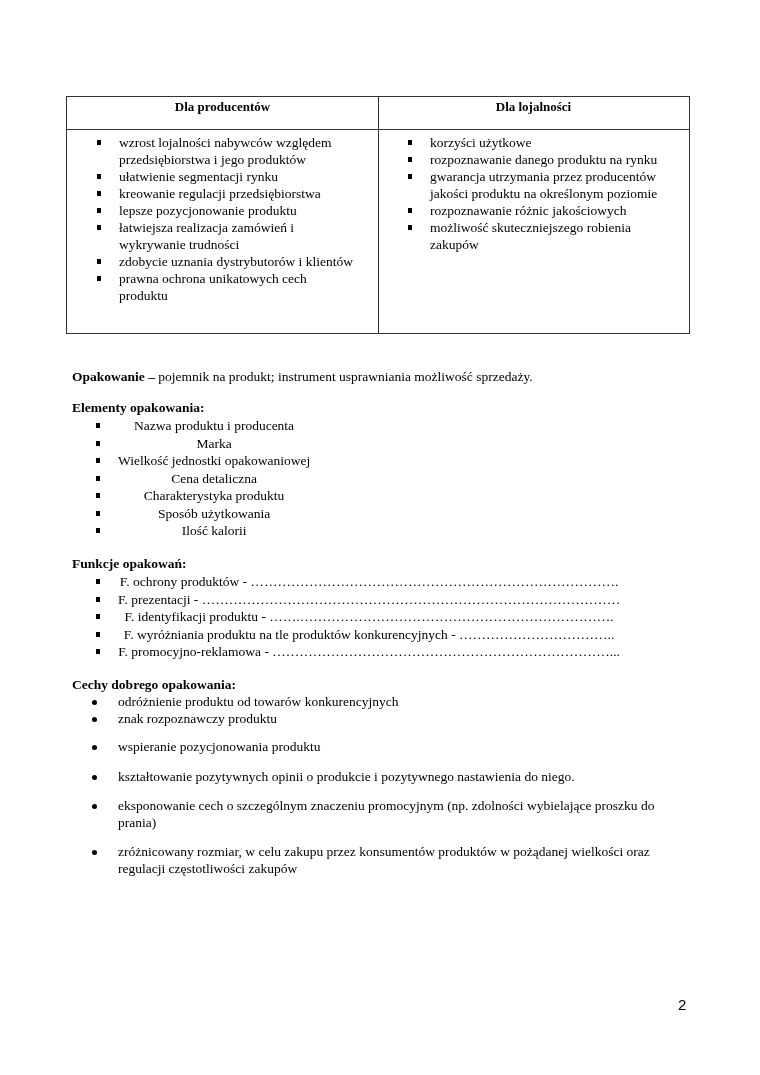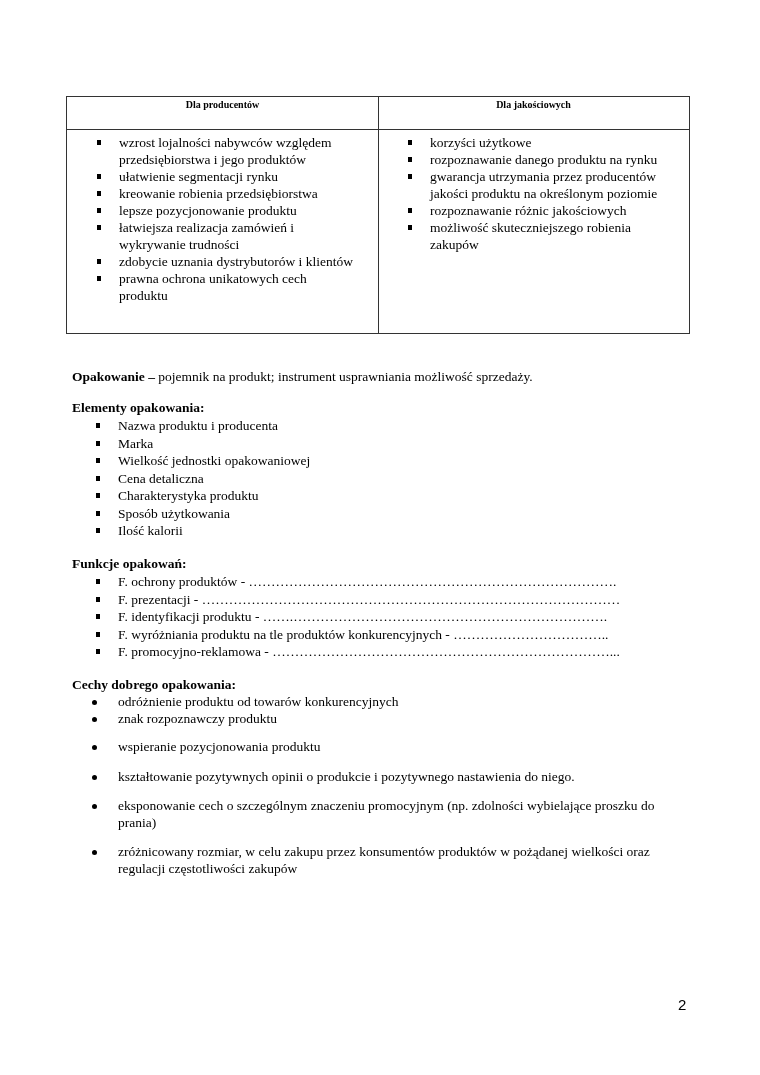--- a/index.html
+++ b/index.html
@@ -12,35 +12,35 @@
   
   .benefits-table {
     position: absolute; left: 66px; top: 96px; width: 624px; height: 238px;
     border: 1px solid #333; box-sizing: border-box;
   }
   .col { position: absolute; top: 0; bottom: 0; }
   .col-left { left: 0; width: 311px; border-right: 1px solid #333; }
   .col-right { left: 311px; right: 0; }
   .hdr {
     height: 33px; box-sizing: border-box; border-bottom: 1px solid #333;
-    font-weight: bold; text-align: center; padding-top: 2px; font-size: 10px;
+    font-weight: bold; text-align: center; padding-top: 2px; font-size: 13px;
   }
   .cell-list { list-style: none; margin: 0; padding: 0; }
   .col-left .cell-list { padding: 4px 0 0 30px; }
   .col-right .cell-list { padding: 4px 0 0 30px; }
   .cell-list li { position: relative; padding-left: 22px; line-height: 17px; }
   .sq { position: absolute; left: 0; top: 6px; width: 4px; height: 5px; background: #000; }
   .cell-list li .txt { display: inline; }
 
   
   .para { position: absolute; left: 72px; line-height: 17.5px; }
   .bold { font-weight: bold; }
   .sec-title { position: absolute; left: 72px; font-weight: bold; }
   .sq-list { position: absolute; left: 96px; list-style: none; margin: 0; padding: 0; }
-  .sq-list li { position: relative; padding-left: 22px; line-height: 17.5px; white-space: nowrap; }
+  .sq-list li { position: relative; padding-left: 22px; line-height: 17.5px; white-space: nowrap; text-align: center; }
   .sq-list .sq { left: 0; top: 6px; }
 
   .dot-list { position: absolute; left: 92px; width: 600px; list-style: none; margin: 0; padding: 0; }
   .dot-list li { position: relative; padding-left: 26px; line-height: 16.5px; }
   .dot { position: absolute; left: 0; top: 6px; width: 5px; height: 5px; border-radius: 50%; background: #000; }
 
   .page-number {
     position: absolute; left: 678px; top: 996px;
     font-family: "Liberation Sans", sans-serif; font-size: 15px;
   }
@@ -49,29 +49,29 @@
 <body>
 
 <div class="page">
 
   <div class="benefits-table">
     <div class="col col-left">
       <div class="hdr">Dla producentów</div>
       <ul class="cell-list">
         <li style="width:230px"><span class="sq"></span><span class="txt">wzrost lojalności nabywców względem przedsiębiorstwa i jego produktów</span></li>
         <li><span class="sq"></span><span class="txt"> ułatwienie segmentacji rynku</span></li>
-        <li><span class="sq"></span><span class="txt"> kreowanie robienia przedsiębiorstwa</span></li>
+        <li><span class="sq"></span><span class="txt"> kreowanie regulacji przedsiębiorstwa</span></li>
         <li><span class="sq"></span><span class="txt"> lepsze pozycjonowanie produktu</span></li>
         <li style="width:200px"><span class="sq"></span><span class="txt"> łatwiejsza realizacja zamówień i wykrywanie trudności</span></li>
         <li><span class="sq"></span><span class="txt">zdobycie uznania dystrybutorów i  klientów</span></li>
         <li style="width:210px"><span class="sq"></span><span class="txt"> prawna ochrona unikatowych cech produktu</span></li>
       </ul>
     </div>
     <div class="col col-right">
-      <div class="hdr">Dla jakościowych</div>
+      <div class="hdr">Dla lojalności</div>
       <ul class="cell-list">
         <li><span class="sq"></span><span class="txt">korzyści użytkowe</span></li>
         <li><span class="sq"></span><span class="txt">rozpoznawanie danego produktu na rynku</span></li>
         <li style="width:250px"><span class="sq"></span><span class="txt">gwarancja utrzymania przez producentów jakości produktu na określonym poziomie</span></li>
         <li><span class="sq"></span><span class="txt">rozpoznawanie różnic jakościowych</span></li>
         <li style="width:220px"><span class="sq"></span><span class="txt">możliwość skuteczniejszego robienia zakupów</span></li>
       </ul>
     </div>
   </div>
 

